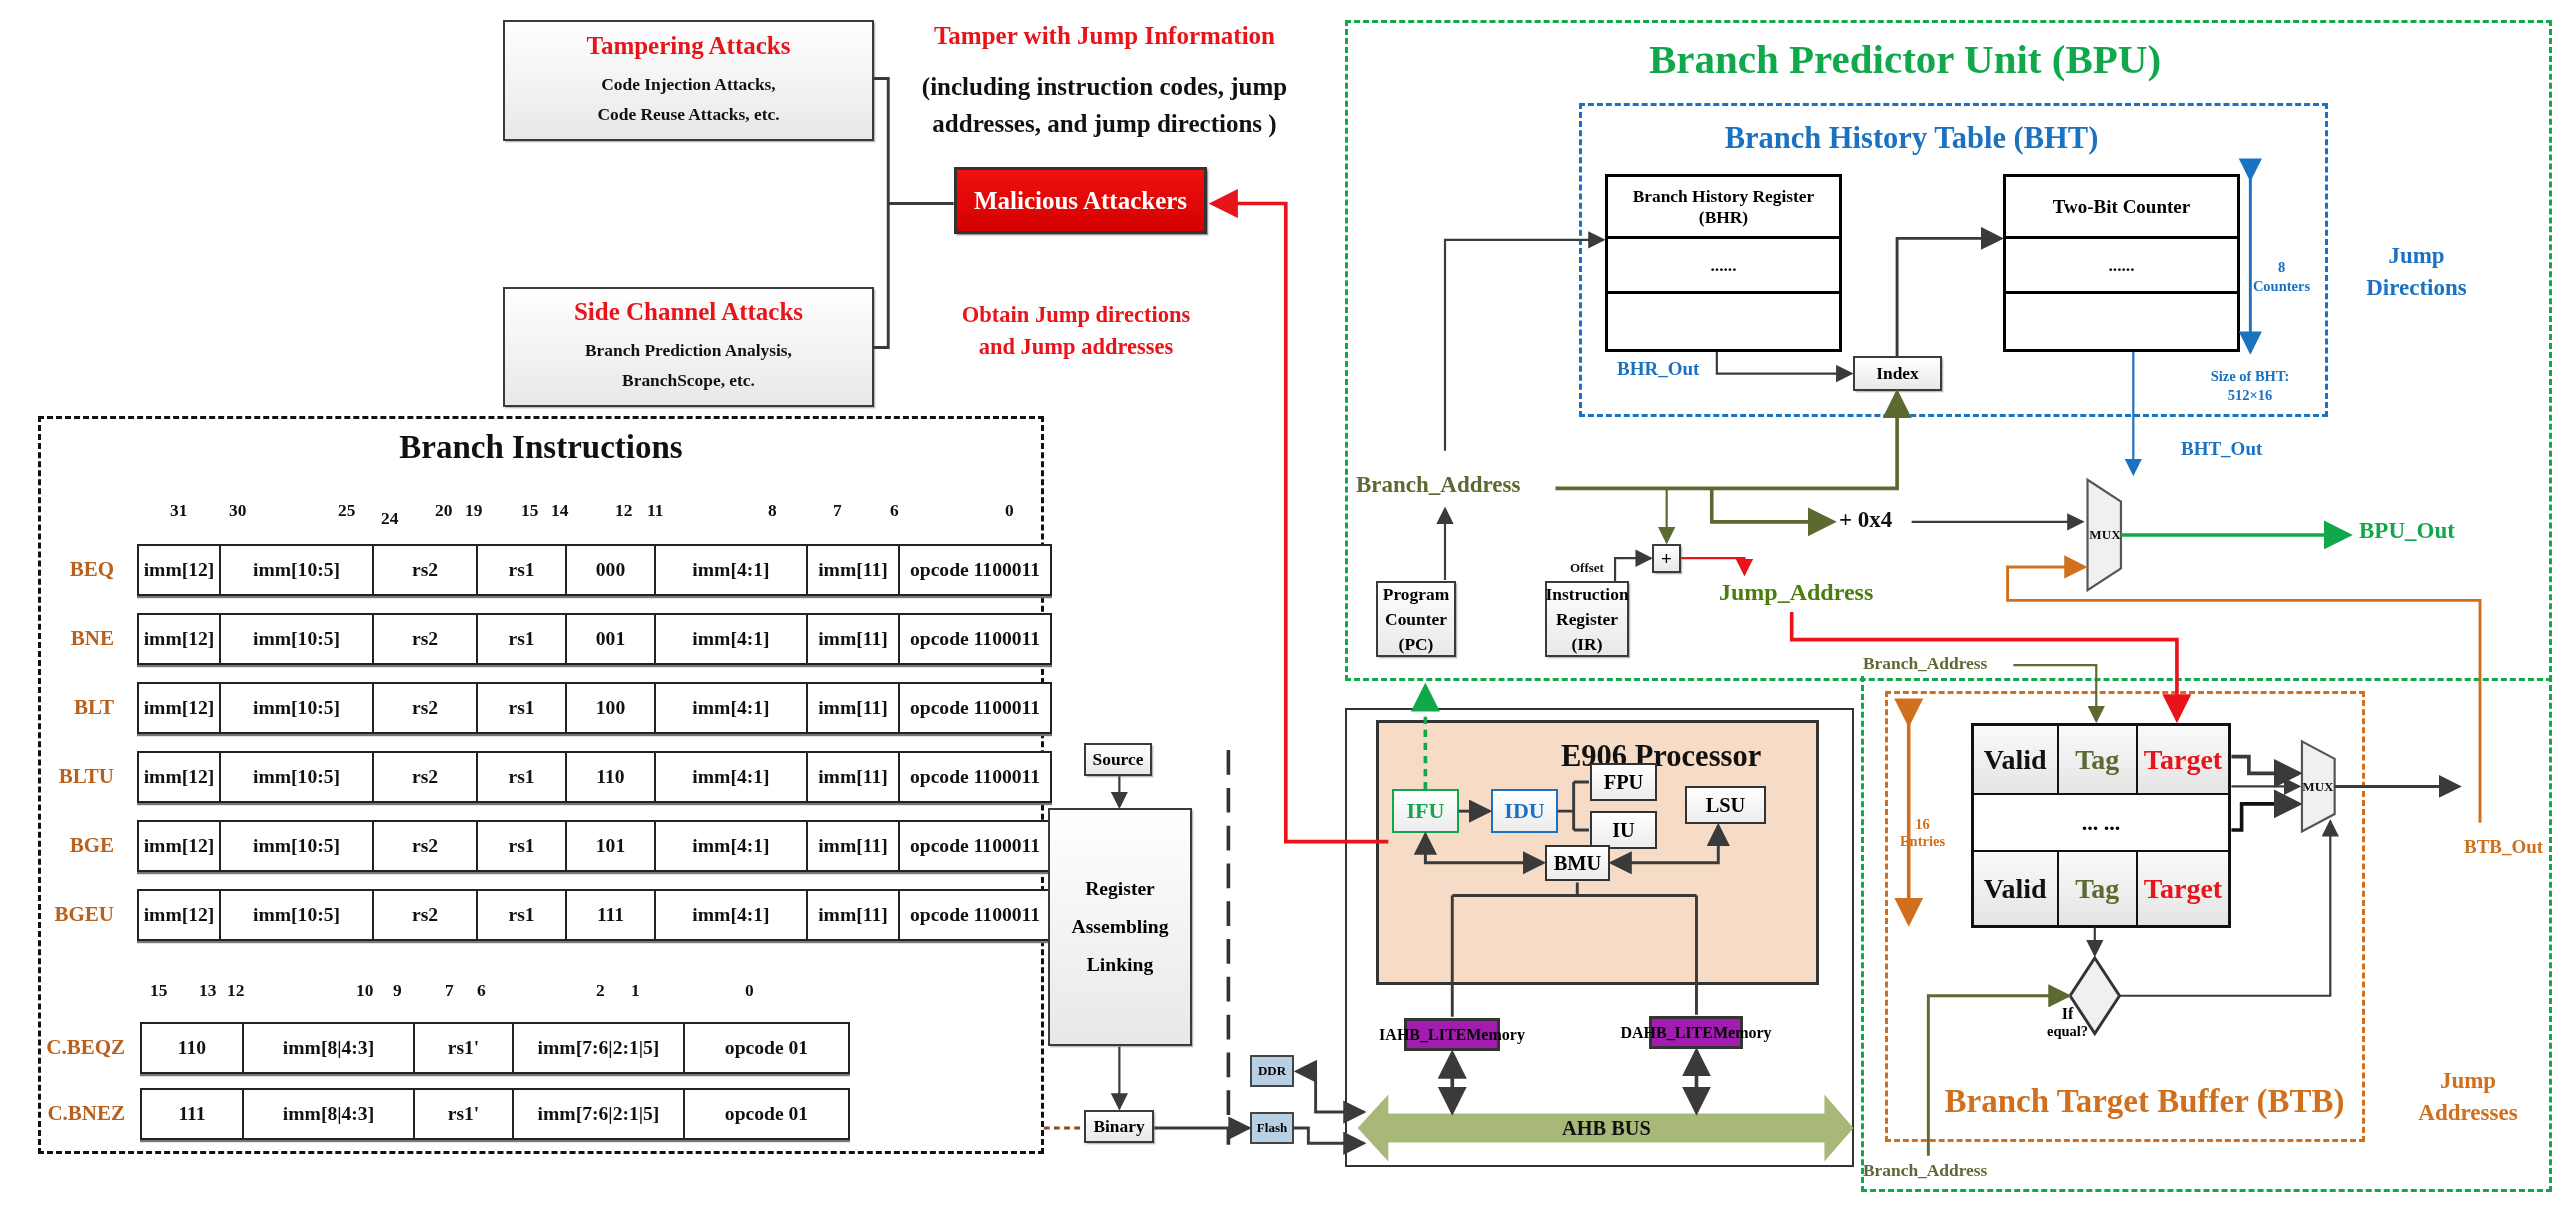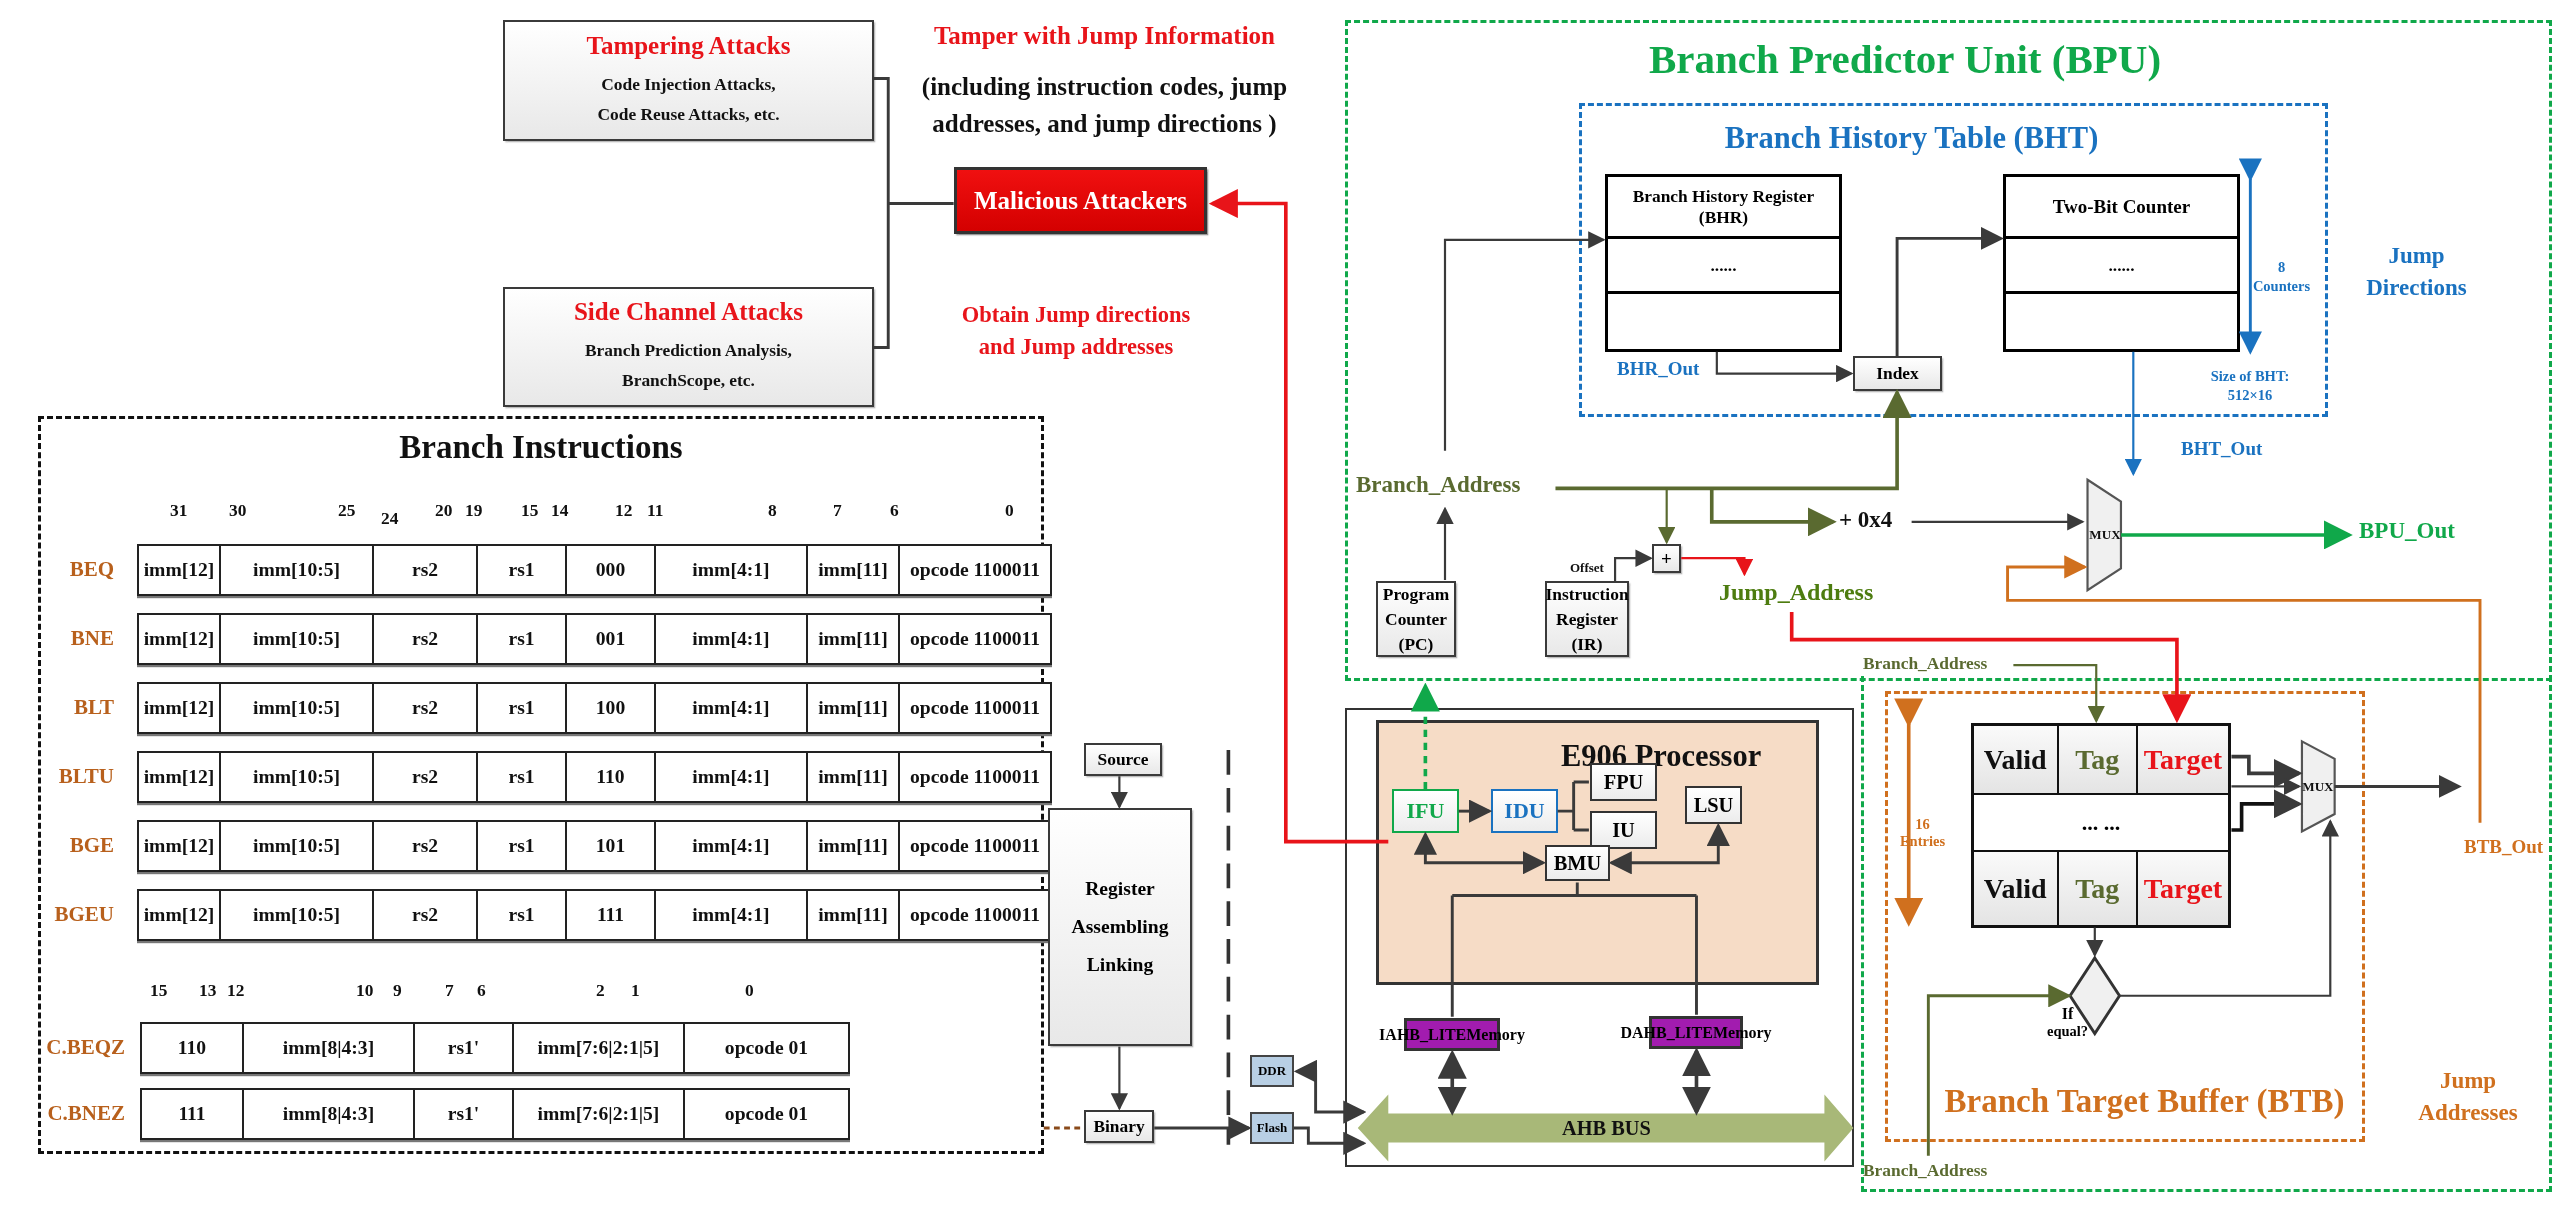--- a/index.html
+++ b/index.html
@@ -171,21 +171,21 @@
         <div class="abs instr-row" style="left: 99px; top: 669px;">
           <div class="instr-cell" style="width: 100px;">111</div>
           <div class="instr-cell" style="width: 169px;">imm[8|4:3]</div>
           <div class="instr-cell" style="width: 97px;">rs1'</div>
           <div class="instr-cell" style="width: 169px;">imm[7:6|2:1|5]</div>
           <div class="instr-cell" style="width: 163px;">opcode 01</div>
         </div>
       </div>
   </div>
 
-  <div class="abs box ctr" style="left:1084px;top:743px;width:78px;height:33px;border-width:2.2px;">
+  <div class="abs box ctr" style="left:1084px;top:743px;width:68px;height:33px;border-width:2.2px;">
     <span style="font-size:17.4px;font-weight:bold;">Source</span>
   </div>
   <div class="abs box ctr" style="left:1048px;top:808px;width:144px;height:238px;flex-direction:column;border-width:2.2px;">
     <div style="font-size:19.6px;font-weight:bold;line-height:38px;">Register</div>
     <div style="font-size:19.6px;font-weight:bold;line-height:38px;">Assembling</div>
     <div style="font-size:19.6px;font-weight:bold;line-height:38px;">Linking</div>
   </div>
   <div class="abs box ctr" style="left:1084px;top:1110px;width:70px;height:33px;border-width:2.2px;">
     <span style="font-size:17.4px;font-weight:bold;">Binary</span>
   </div>
@@ -206,21 +206,21 @@
   </div>
   <div class="abs unit ctr" style="left:1491px;top:789px;width:67px;height:44px;border-color:#1a72c0;color:#1a72c0;font-size:22px;">
     <span>IDU</span>
   </div>
   <div class="abs unit ctr" style="left:1590px;top:763px;width:67px;height:38px;font-size:20.4px;">
     <span>FPU</span>
   </div>
   <div class="abs unit ctr" style="left:1590px;top:811px;width:67px;height:38px;font-size:20.4px;">
     <span>IU</span>
   </div>
-  <div class="abs unit ctr" style="left:1685px;top:786px;width:57px;height:38px;font-size:20.4px;">
+  <div class="abs unit ctr" style="left:1685px;top:786px;width:81px;height:38px;font-size:20.4px;">
     <span>LSU</span>
   </div>
   <div class="abs unit ctr" style="left:1545px;top:845px;width:65px;height:36px;font-size:20.4px;">
     <span>BMU</span>
   </div>
 
   <div class="abs mem ctr" style="left:1404px;top:1018px;width:96px;height:33px;">
     <span>IAHB_LITE</span>
     <span>Memory</span>
   </div>

